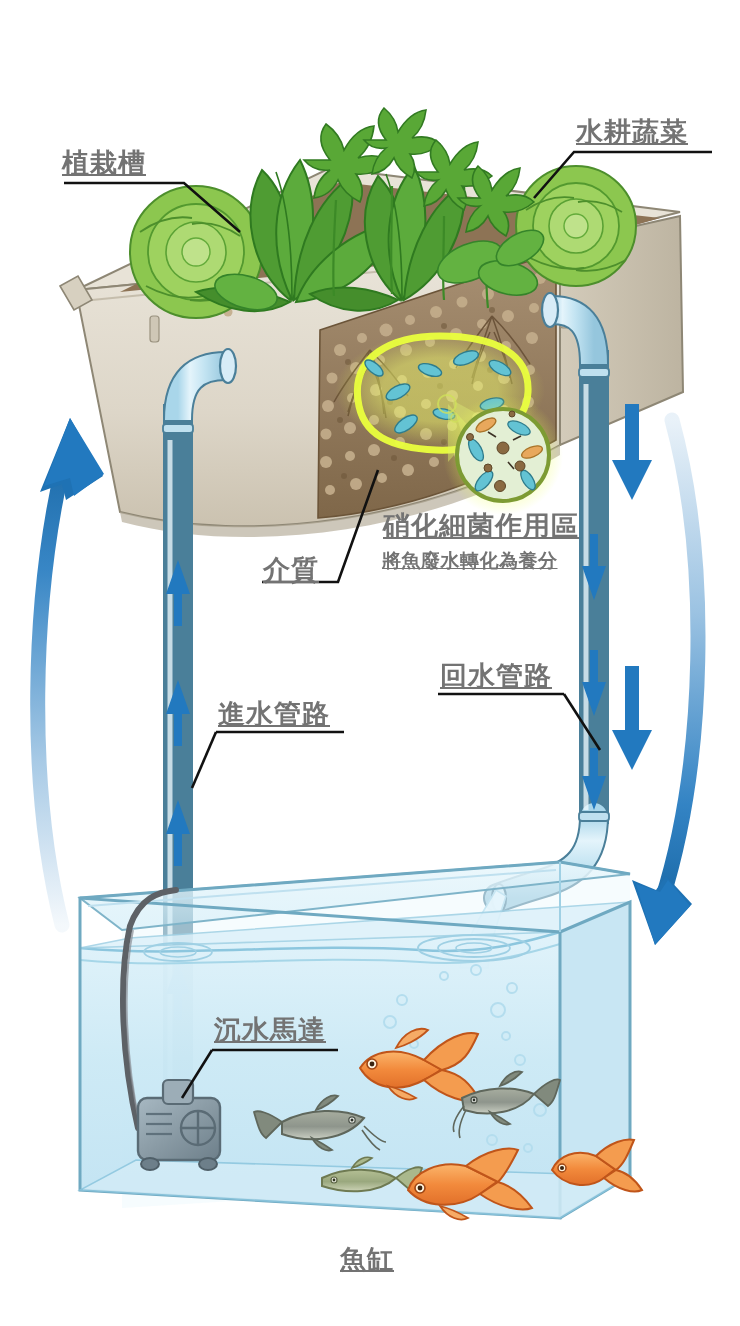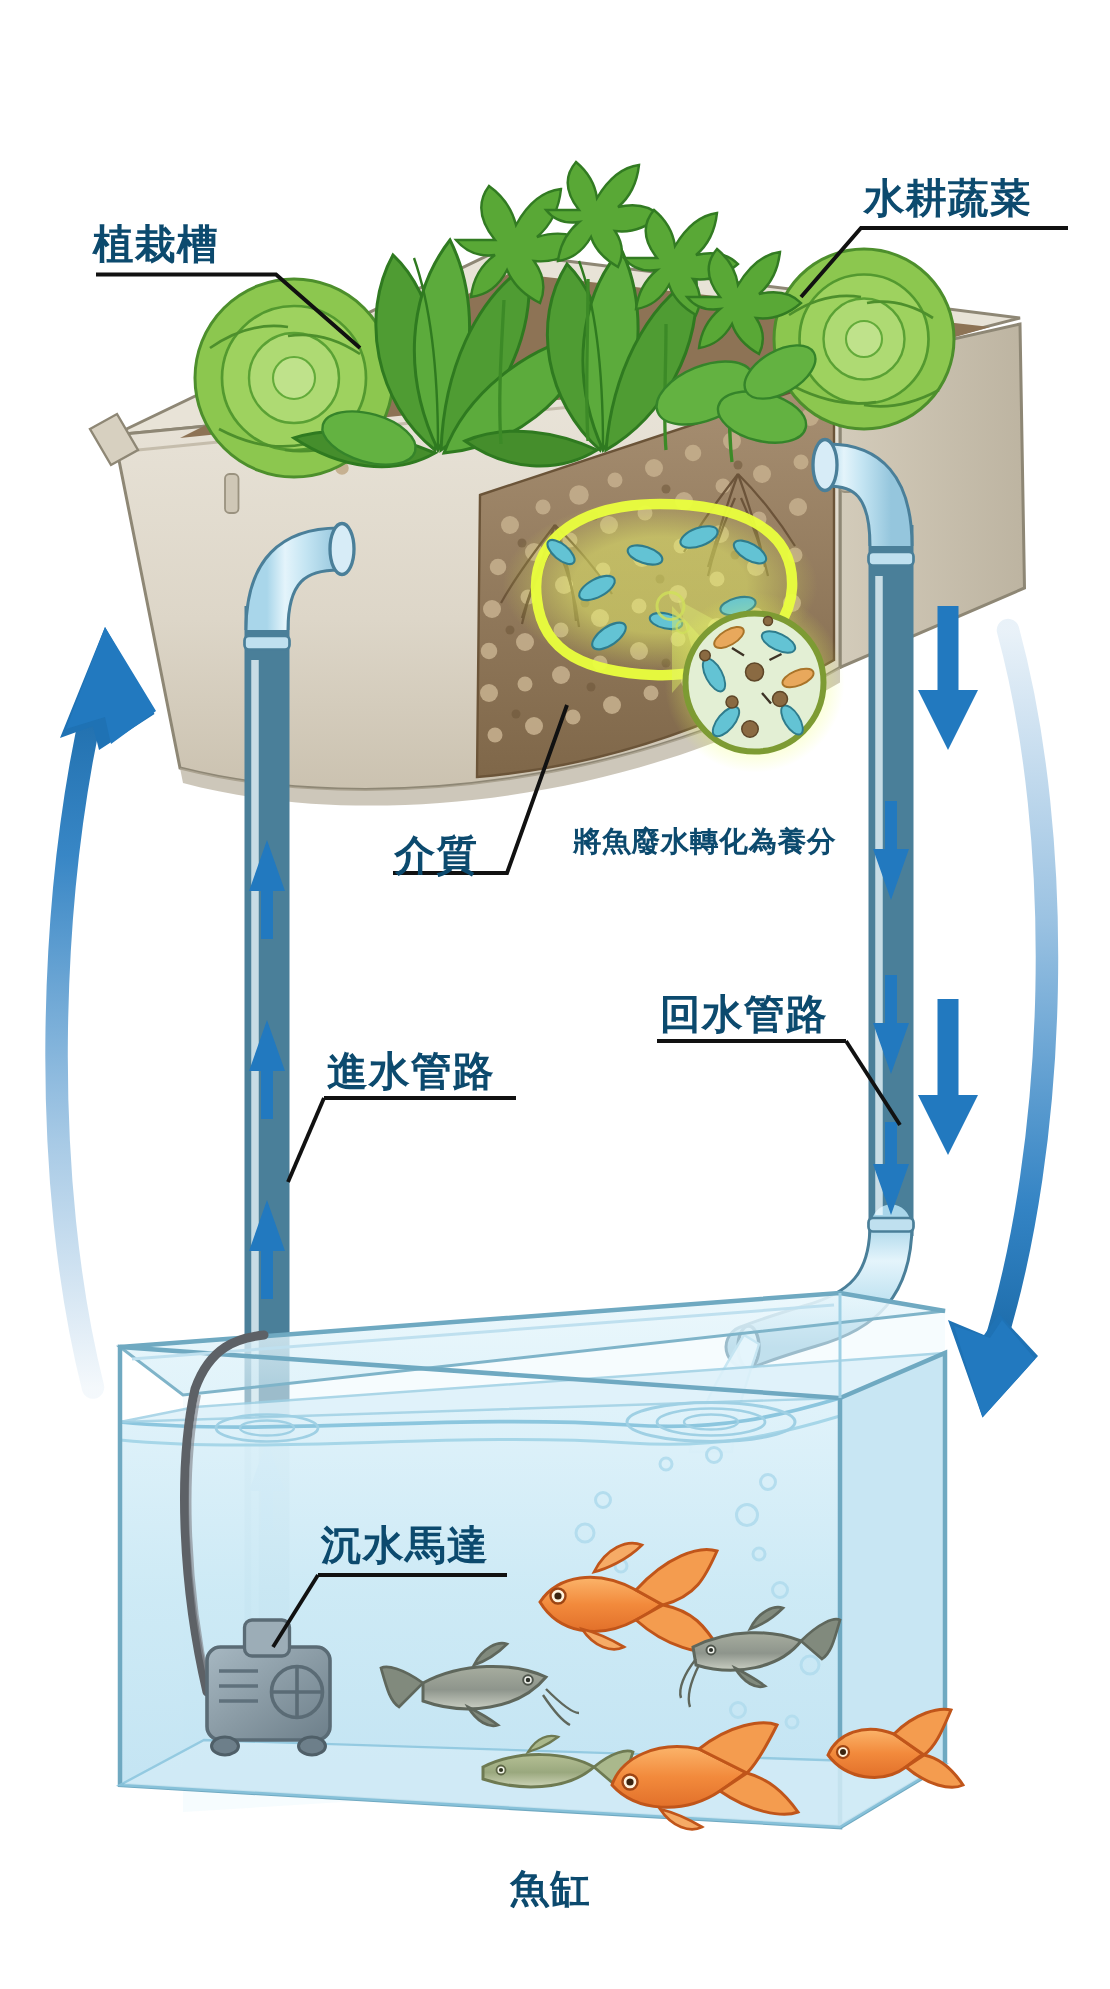--- a/index.html
+++ b/index.html
@@ -6,25 +6,26 @@
   html,body{margin:0;padding:0;background:#ffffff;}
   body{
     font-family:"DejaVu Sans","Liberation Sans",sans-serif;
     width:740px;height:1326px;overflow:hidden;position:relative;
   }
   #stage{position:relative;width:740px;height:1326px;background:#ffffff;overflow:hidden;}
   #art{position:absolute;left:0;top:0;width:740px;height:1326px;}
 
   .lbl{
     position:absolute;
-    color:#0c4a6e;
+    color:#737373;
     font-weight:700;
     letter-spacing:1px;
     white-space:nowrap;
     font-family:"DejaVu Sans","Liberation Sans",sans-serif;
+    text-decoration:underline;
   }
   .lbl-main{font-size:27px;}
   .lbl-sub{font-size:19px;font-weight:700;letter-spacing:0.5px;}
   .lbl-bottom{font-size:26px;text-align:center;}
 </style>
 </head>
 <body>
 
 <div id="stage">
 
@@ -531,20 +532,21 @@
       <path d="M 212 1050 L 182 1098"></path>
     </g>
   </svg>
 
   <div class="lbl lbl-main" style="left:62px; top:145px;text-align:center;">植栽槽</div>
 
   <div class="lbl lbl-main" style="left:576px; top:114px;">水耕蔬菜</div>
 
   <div class="lbl lbl-main" style="left:263px; top:552px;">介質</div>
 
+  <div class="lbl lbl-main" style="left:383px; top:508px;">硝化細菌作用區</div>
 
   <div class="lbl lbl-main" style="left:218px; top:696px;">進水管路</div>
 
   <div class="lbl lbl-sub" style="left:382px; top:548px;">將魚廢水轉化為養分</div>
 
   <div class="lbl lbl-main" style="left:440px; top:658px;">回水管路</div>
 
   <div class="lbl lbl-main" style="left:214px; top:1012px;">沉水馬達</div>
 
   <div class="lbl lbl-bottom" style="left:340px; top:1242px;">魚缸</div>

